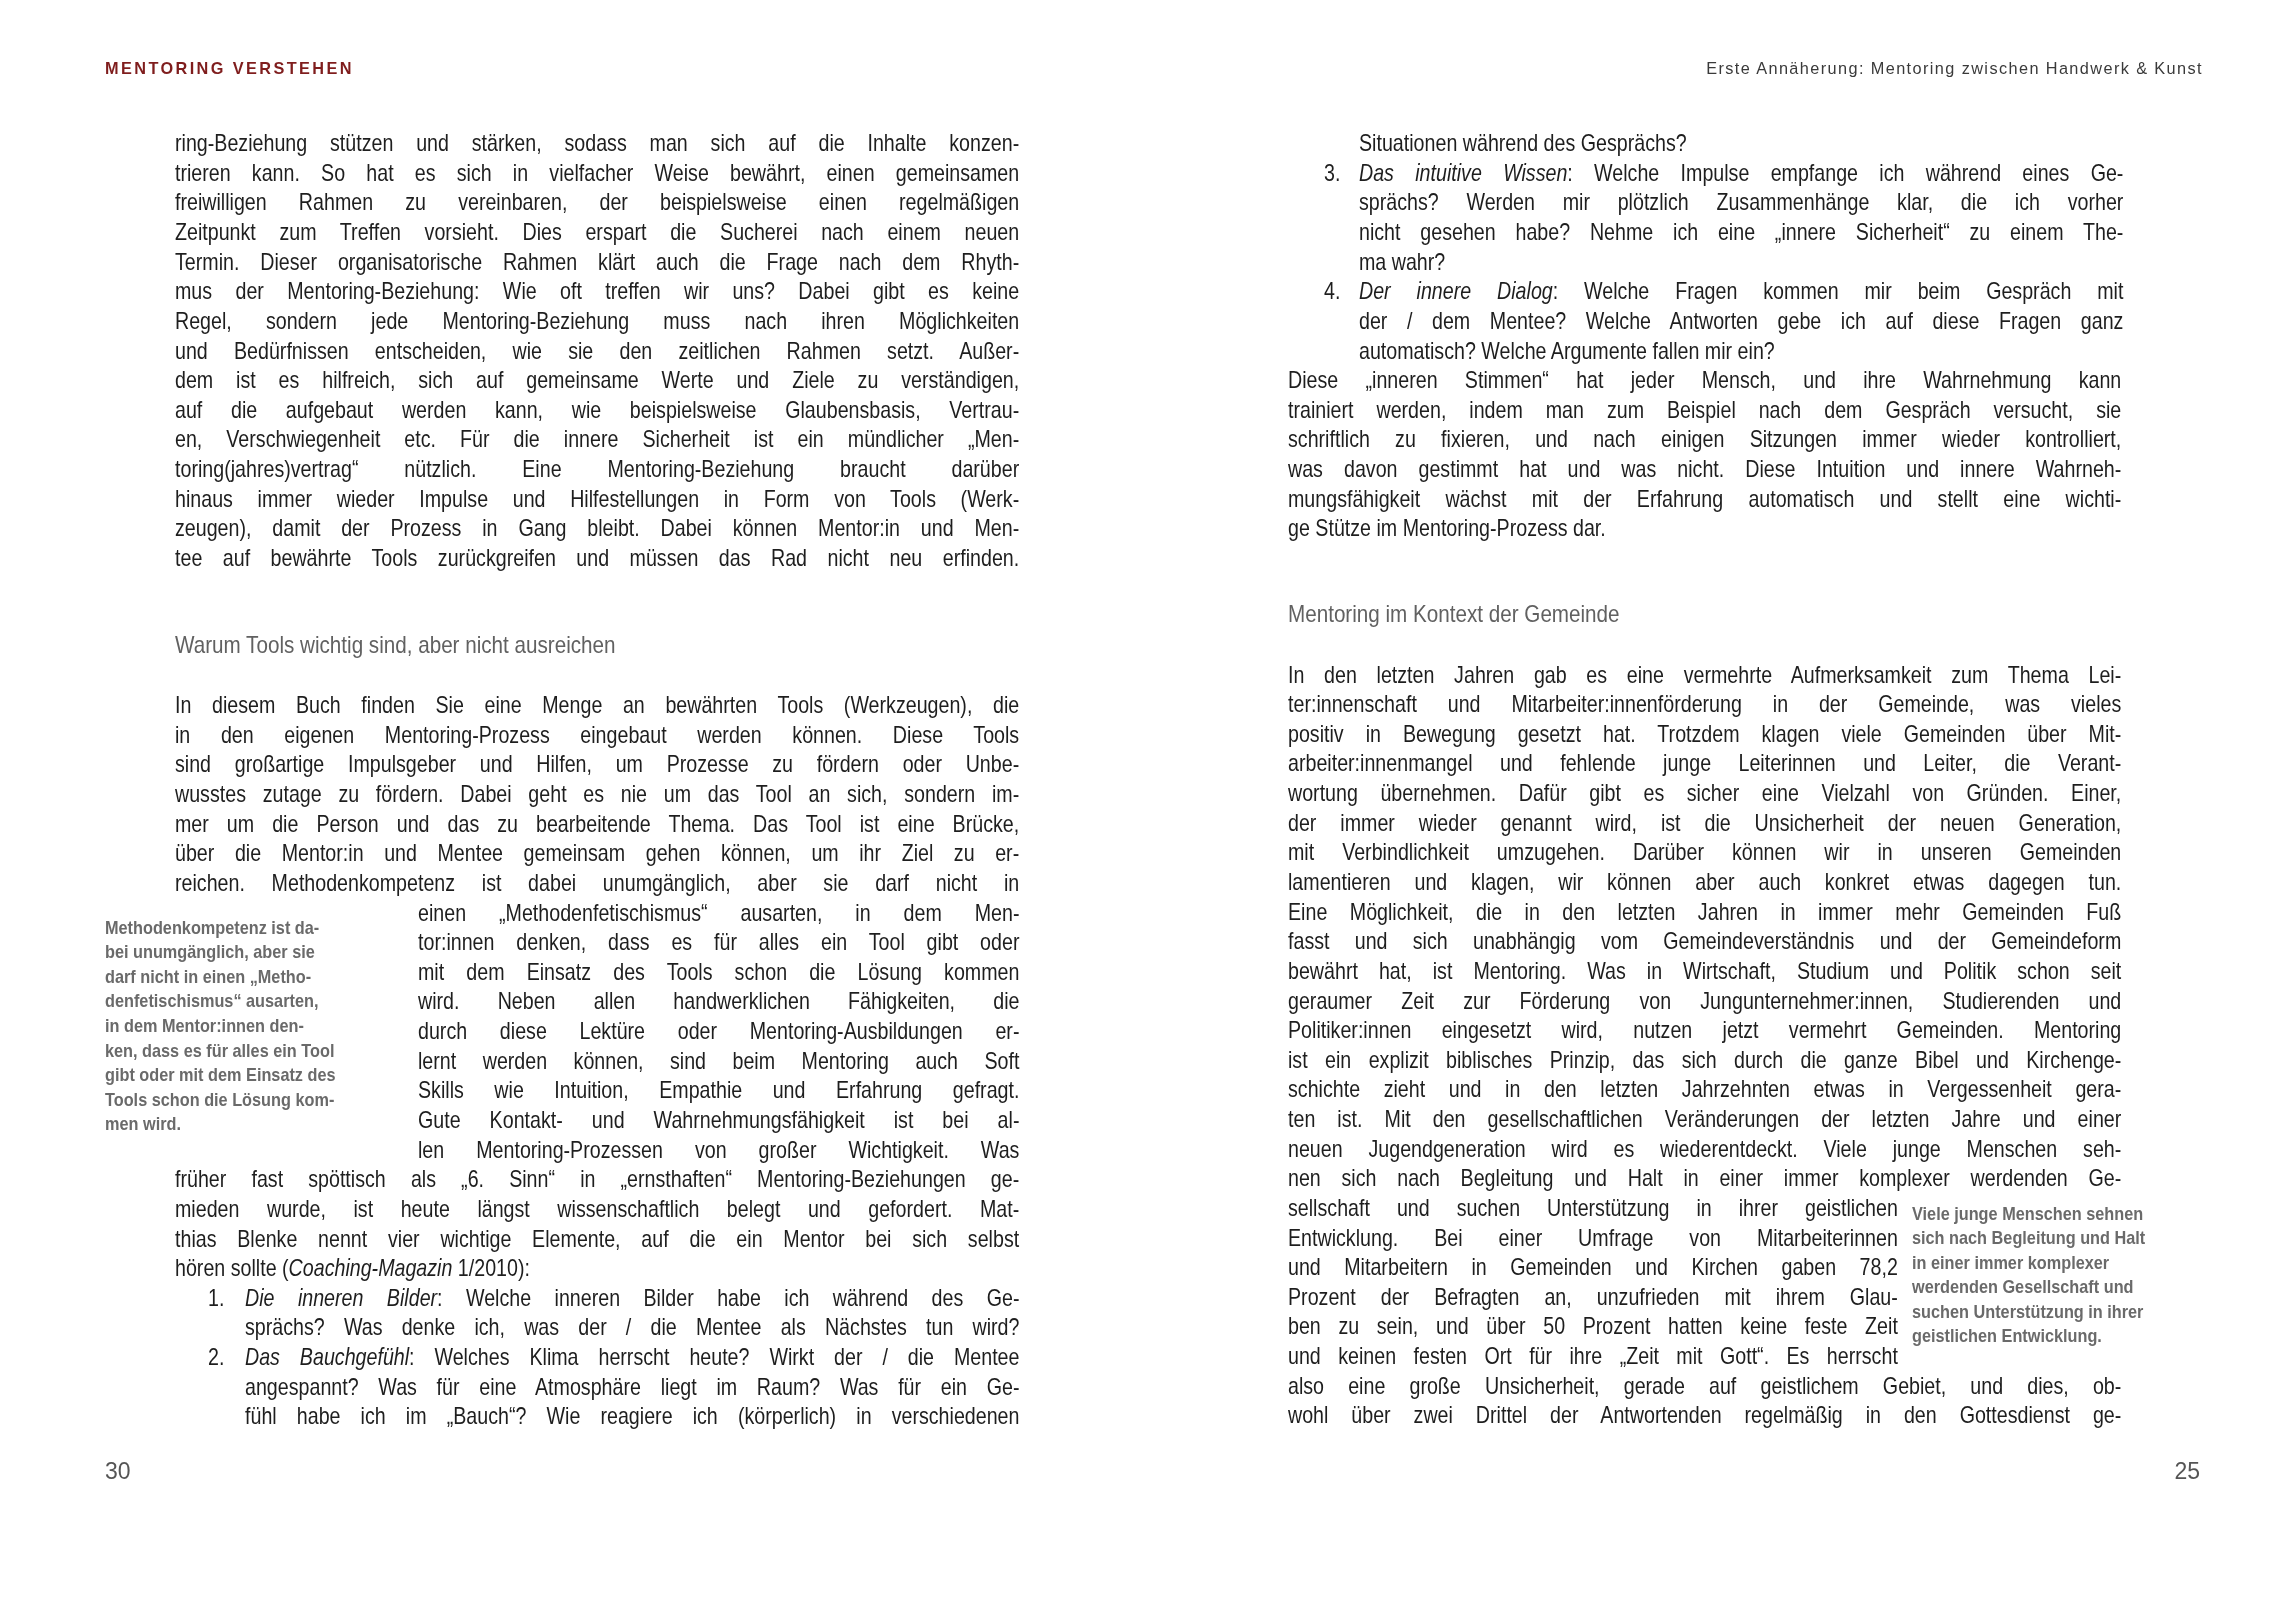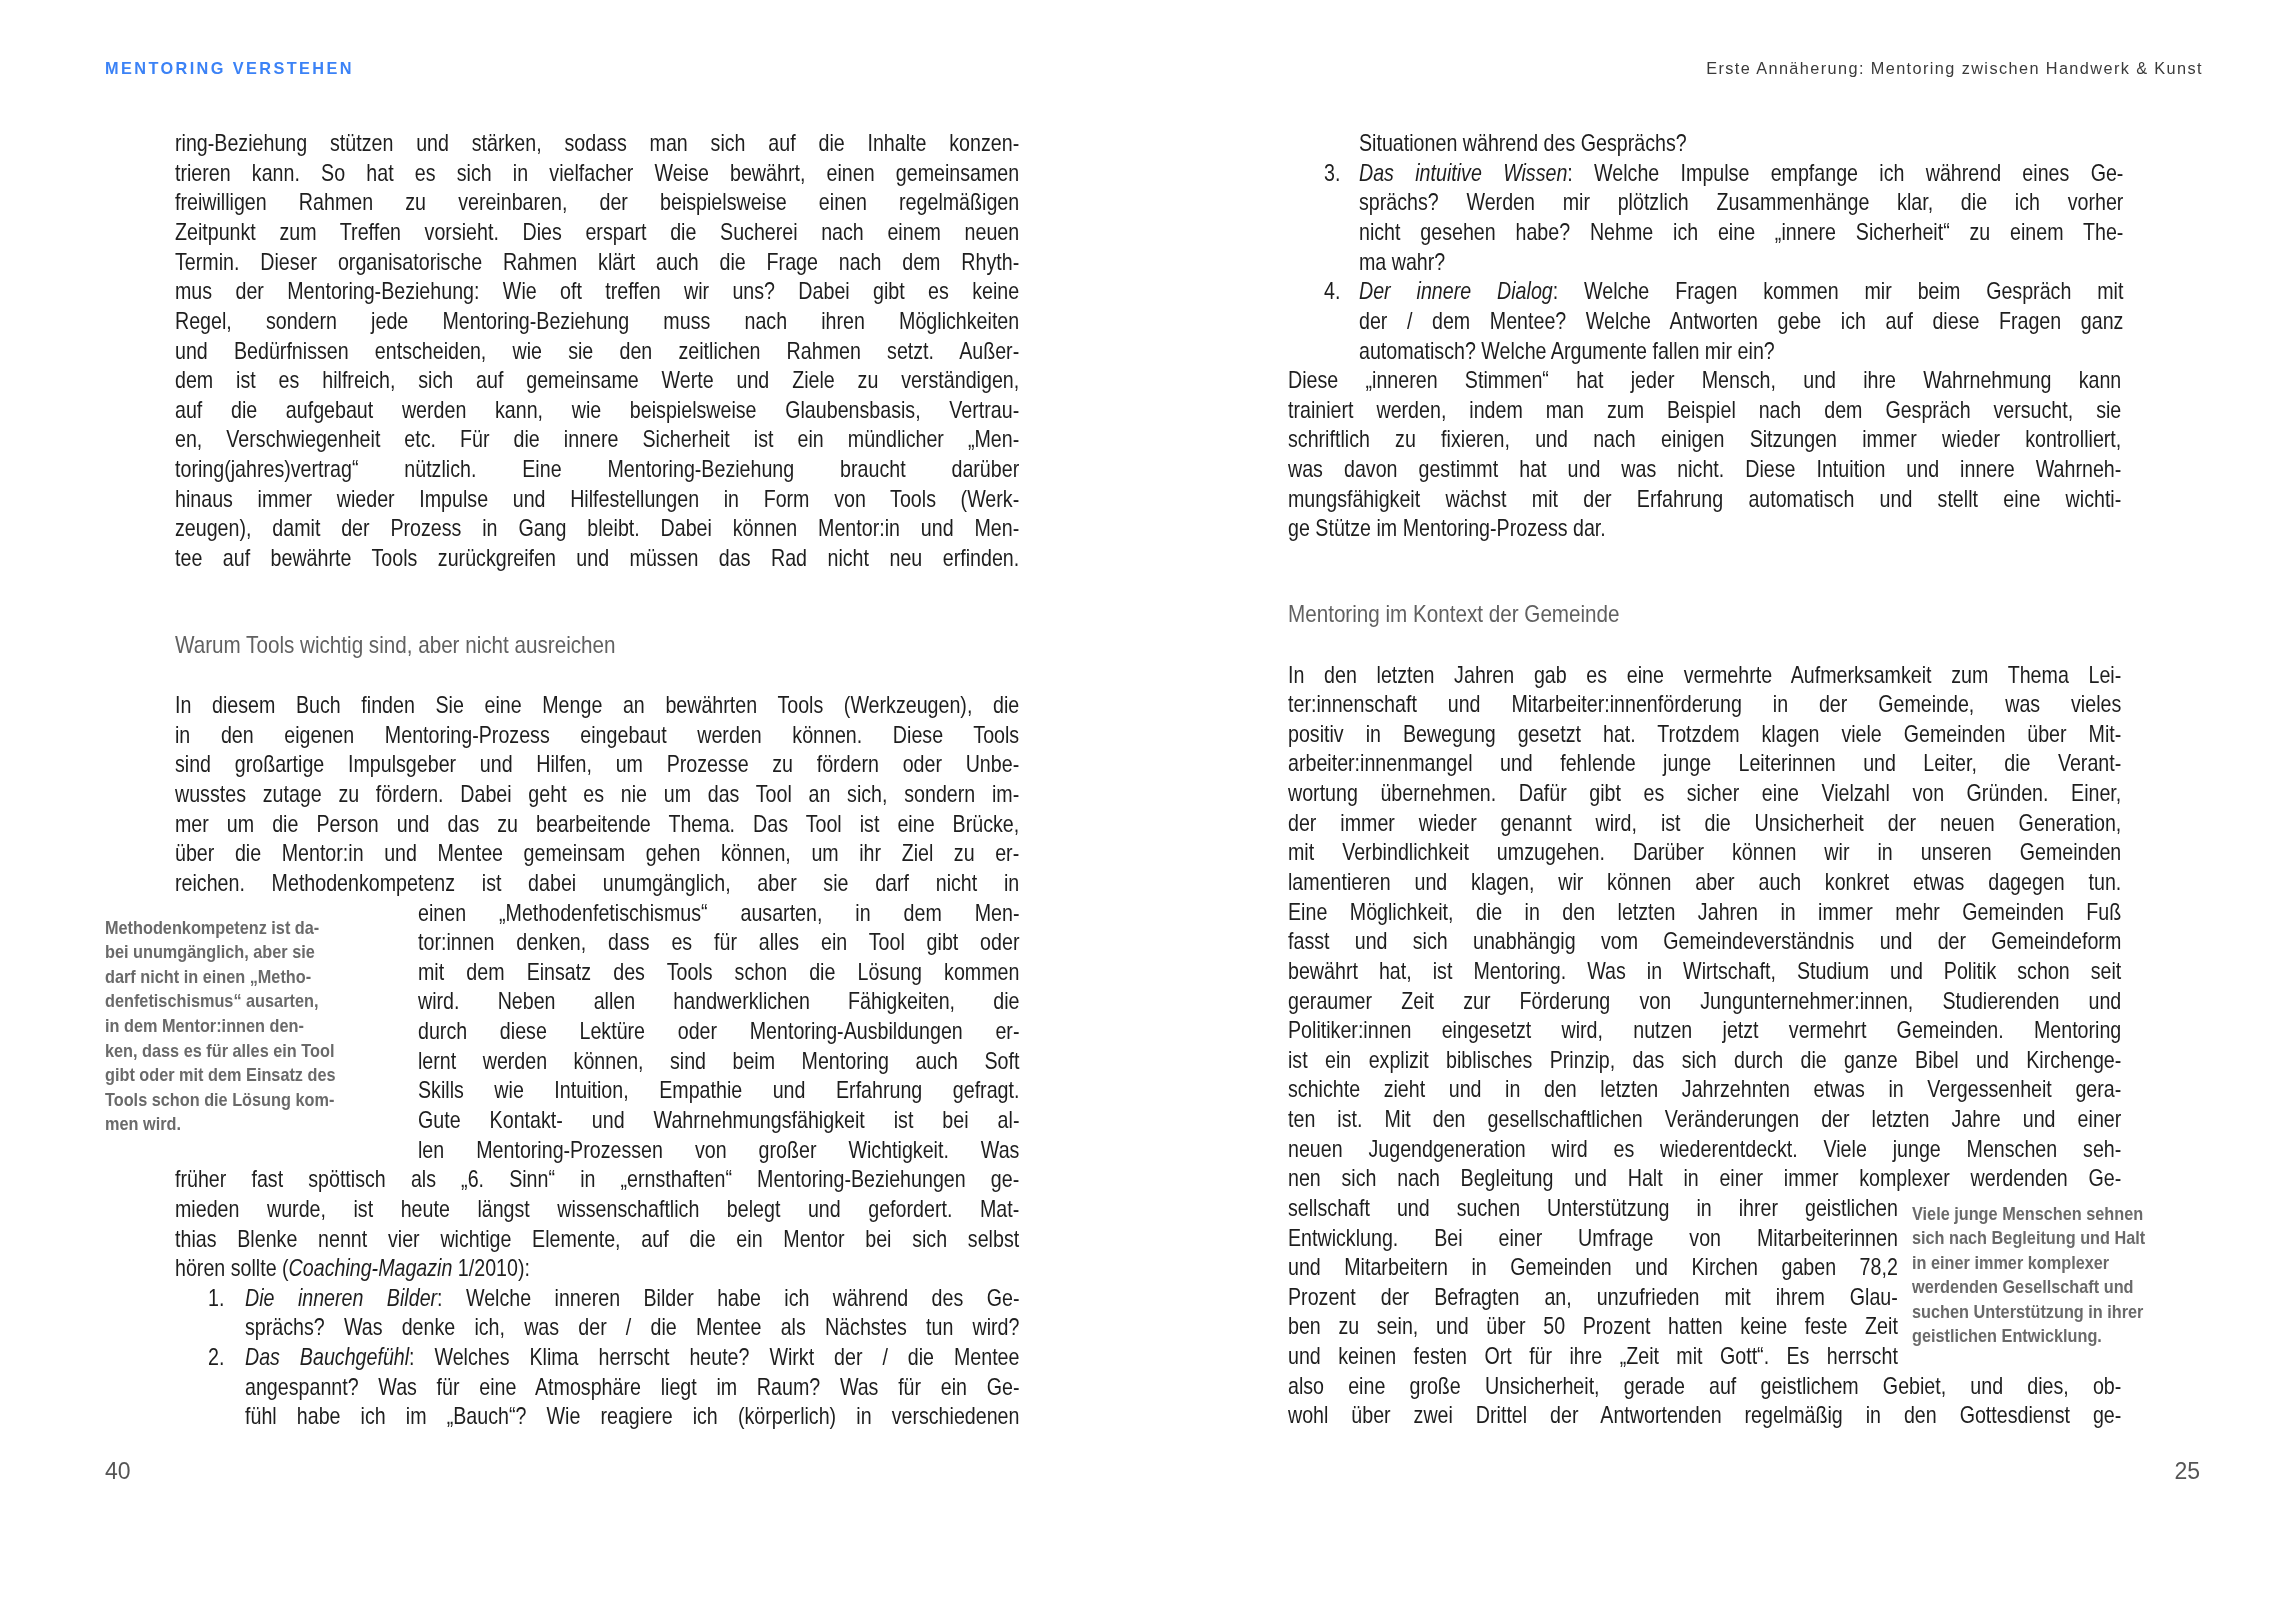--- a/index.html
+++ b/index.html
@@ -1,21 +1,21 @@
 <!DOCTYPE html>
 <html><head>
 <meta charset="utf-8">
 <style>
   html, body { margin:0; padding:0; background:#ffffff; }
   body { width:2294px; height:1599px; position:relative; overflow:hidden;
          font-family:"Liberation Sans Narrow","Liberation Sans", sans-serif; color:#1e1e1e; }
   .page { position:absolute; top:0; height:1599px; }
   .page.left { left:0; width:1147px; }
   .page.right { left:1147px; width:1147px; }
-  .running-head { position:absolute; top:59px; font-size:16.3px; color:#3b82f6; }
+  .running-head { position:absolute; top:59px; font-size:16.3px; color:#7f1d1d; }
   .running-head.left { left:105px; font-weight:bold; letter-spacing:2.4px; text-transform:uppercase; }
   .running-head.right { right:91px; letter-spacing:1.4px; color:#3a3a3a; }
   .line { position:absolute; font-size:23.4px; line-height:30px; white-space:nowrap;
           transform-origin:left top; transform:scaleX(0.84); }
   .line.j { text-align-last:justify; }
   .heading { position:absolute; font-size:24px; color:#616161; white-space:nowrap;
              transform-origin:left top; transform:scaleX(0.86); }
   .margin-note { position:absolute; font-size:17.7px; line-height:24.6px; color:#6a6a6a;
                  font-weight:bold; white-space:nowrap; transform-origin:left top; transform:scaleX(0.92); }
   .page-number { position:absolute; top:1458px; font-size:23px; color:#555; }
@@ -76,21 +76,21 @@
       <div class="margin-note" style="left: 105px; top: 916px;">Methodenkompetenz ist da-</div>
       <div class="margin-note" style="left: 105px; top: 940px;">bei unumgänglich, aber sie</div>
       <div class="margin-note" style="left: 105px; top: 965px;">darf nicht in einen „Metho-</div>
       <div class="margin-note" style="left: 105px; top: 989px;">denfetischismus“ ausarten,</div>
       <div class="margin-note" style="left: 105px; top: 1014px;">in dem Mentor:innen den-</div>
       <div class="margin-note" style="left: 105px; top: 1039px;">ken, dass es für alles ein Tool</div>
       <div class="margin-note" style="left: 105px; top: 1063px;">gibt oder mit dem Einsatz des</div>
       <div class="margin-note" style="left: 105px; top: 1088px;">Tools schon die Lösung kom-</div>
       <div class="margin-note" style="left: 105px; top: 1112px;">men wird.</div>
     </div>
-  <div class="page-number" style="left:105px;">40</div>
+  <div class="page-number" style="left:105px;">30</div>
 </div>
 
 <div class="page right">
   <div class="running-head right">Erste Annäherung: Mentoring zwischen Handwerk &amp; Kunst</div>
   <div id="R-body">
       <div class="line" style="left: 212px; top: 128px; width: 910px;">Situationen während des Gesprächs?</div>
       <div class="li-num" style="left: 177px; top: 158px;">3.</div>
       <div class="line j" style="left: 212px; top: 158px; width: 910px;"><em>Das intuitive Wissen</em><span>: Welche Impulse empfange ich während eines Ge-</span></div>
       <div class="line j" style="left: 212px; top: 187px; width: 910px;"><span>sprächs? Werden mir plötzlich Zusammenhänge klar, die ich vorher</span></div>
       <div class="line j" style="left: 212px; top: 217px; width: 910px;"><span>nicht gesehen habe? Nehme ich eine „innere Sicherheit“ zu einem The-</span></div>

